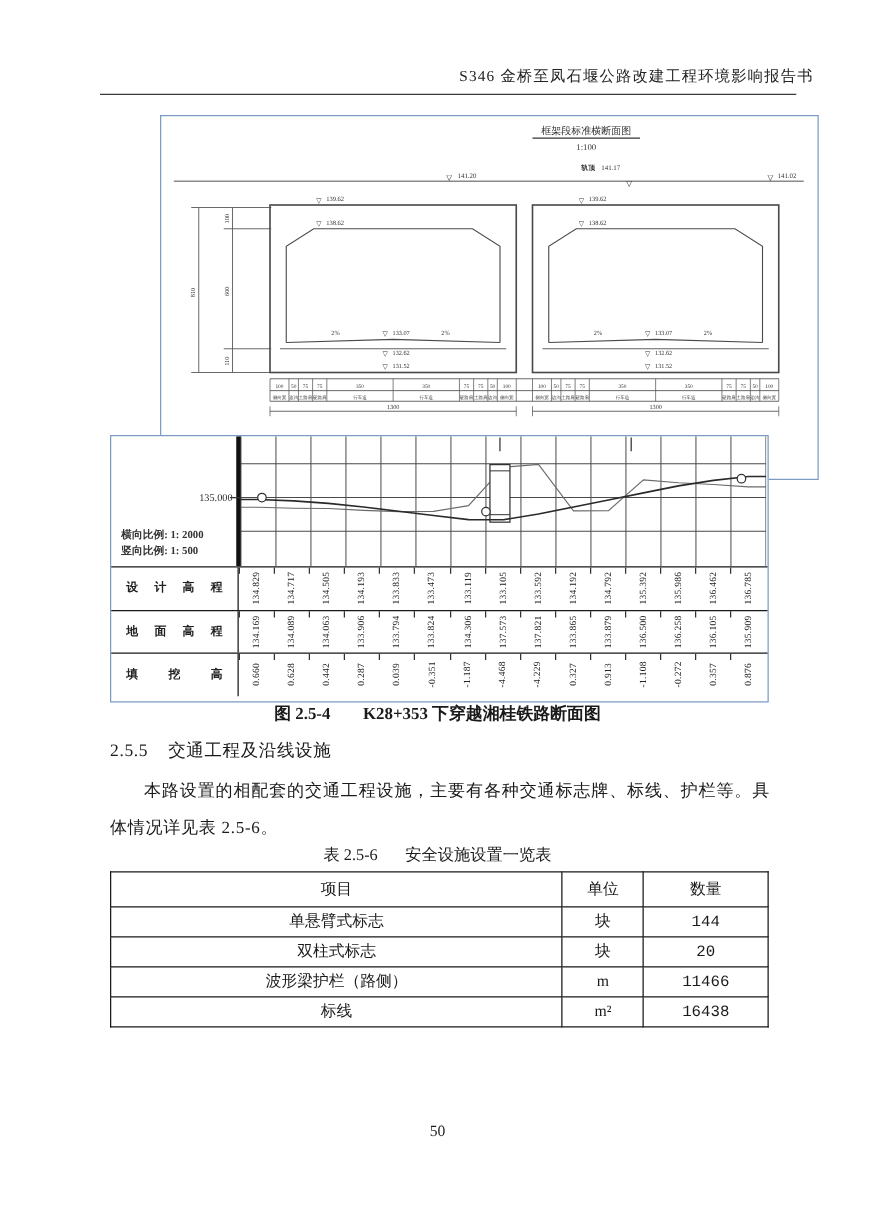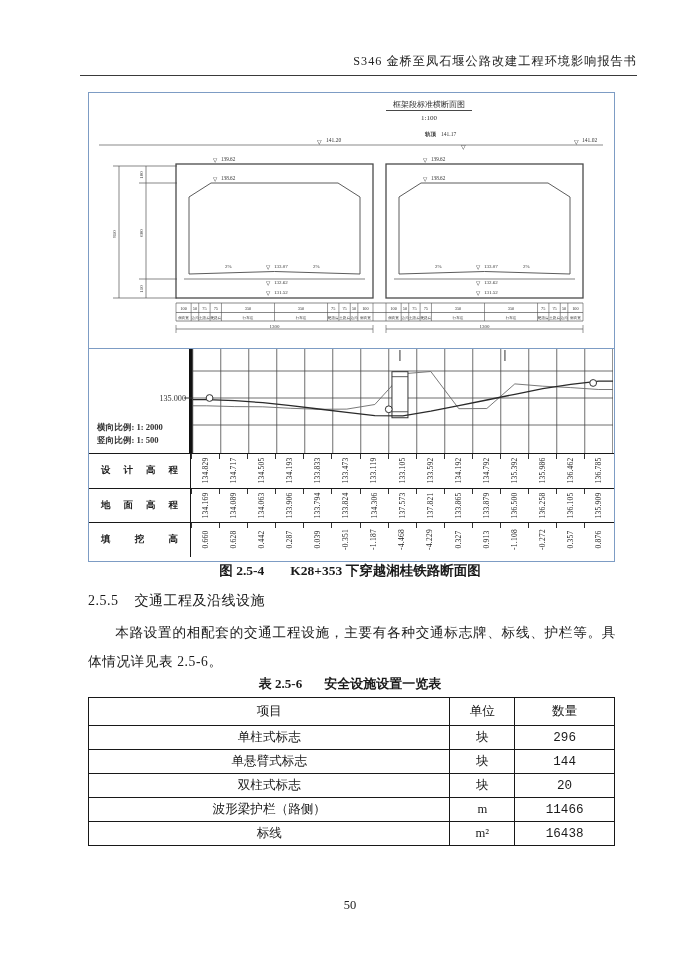--- a/index.html
+++ b/index.html
@@ -1,42 +1,42 @@
 <!DOCTYPE html>
 <html><head>
 <meta charset="utf-8">
 <style>
   html,body{margin:0;padding:0;background:#e8e8e8;}
   .page{position:relative;width:700px;height:969px;background:#ffffff;margin:0 auto;
         font-family:"Liberation Serif","DejaVu Serif",serif;color:#1a1a1a;overflow:hidden;}
   
-  .hdr-text{position:absolute;top:53px;right:63px;font-size:12.2px;letter-spacing:1px;color:#222;}
+  .hdr-text{position:absolute;top:53px;right:49px;font-size:12.2px;letter-spacing:1px;color:#222;}
   .hdr-line{position:absolute;top:75px;left:80px;width:557px;height:0;border-top:1.4px solid #3a3a3a;}
   
   .figbox{position:absolute;left:88px;width:527px;border:1.6px solid #7d9cc4;background:#fff;box-sizing:border-box;}
-  #fig1{top:92px;height:292px;}
+  #fig1{top:92px;height:292px;margin-left:40px;}
   #fig2{top:348px;height:214px;}
   #fig1 svg,#fig2 svg{display:block;}
   svg text{font-family:"Liberation Serif","DejaVu Serif",serif;fill:#333;}
   
   .prow{display:flex;height:34.5px;border-top:1.5px solid #181818;box-sizing:border-box;}
   .plabel{width:102px;box-sizing:border-box;border-right:1.3px solid #181818;display:flex;align-items:center;
           justify-content:space-between;padding:0 12px;font-size:9.5px;font-weight:700;color:#222;}
   .pcells{display:flex;flex:1;}
   .pcell{width:28.1px;display:flex;align-items:center;justify-content:center;overflow:visible;
          background:linear-gradient(#333,#333) left top/1px 5px no-repeat;}
   .vnum{transform:rotate(-90deg);font-size:7.6px;white-space:nowrap;color:#222;letter-spacing:0.2px;}
   
   .fig-caption{position:absolute;top:562px;left:0;width:100%;text-align:center;font-weight:700;font-size:13.5px;}
   .fig-caption .gap{display:inline-block;width:26px;}
   .section-head{position:absolute;top:592px;left:88px;font-size:14px;letter-spacing:0.5px;}
   .section-head .num{margin-right:16px;}
   .body-para{position:absolute;top:618px;left:88px;width:528px;font-size:13.6px;line-height:29px;
              text-align:justify;text-indent:2em;letter-spacing:0.6px;}
-  .tbl-caption{position:absolute;top:675px;left:0;width:100%;text-align:center;font-weight:700;font-size:13px;}
+  .tbl-caption{position:absolute;top:675px;left:0;width:100%;text-align:center;font-weight:400;font-size:13px;}
   .tbl-caption .gap{display:inline-block;width:22px;}
   
   .safety{position:absolute;top:697px;left:88px;width:527px;border-collapse:collapse;font-size:12.6px;}
   .safety td,.safety th{border:1.3px solid #181818;text-align:center;font-weight:normal;padding:0;}
   .safety th{height:27px;}
   .safety td{height:23px;}
   .safety .c-item{width:362px;}
   .safety .c-unit{width:64px;}
   .safety .c-qty{width:99px;font-family:Liberation Mono, monospace;}
   .pageno{position:absolute;top:898px;left:0;width:100%;text-align:center;font-size:12.5px;color:#222;}
@@ -416,25 +416,20 @@
   <table class="safety">
     <thead>
         <tr id="safety-head">
           <th class="c-item">项目</th>
           <th class="c-unit">单位</th>
           <th class="c-qty">数量</th>
         </tr>
       </thead>
     <tbody id="safety-body">
         <tr>
-          <td class="c-item">单柱式标志</td>
-          <td class="c-unit">块</td>
-          <td class="c-qty">296</td>
-        </tr>
-        <tr>
           <td class="c-item">单悬臂式标志</td>
           <td class="c-unit">块</td>
           <td class="c-qty">144</td>
         </tr>
         <tr>
           <td class="c-item">双柱式标志</td>
           <td class="c-unit">块</td>
           <td class="c-qty">20</td>
         </tr>
         <tr>

